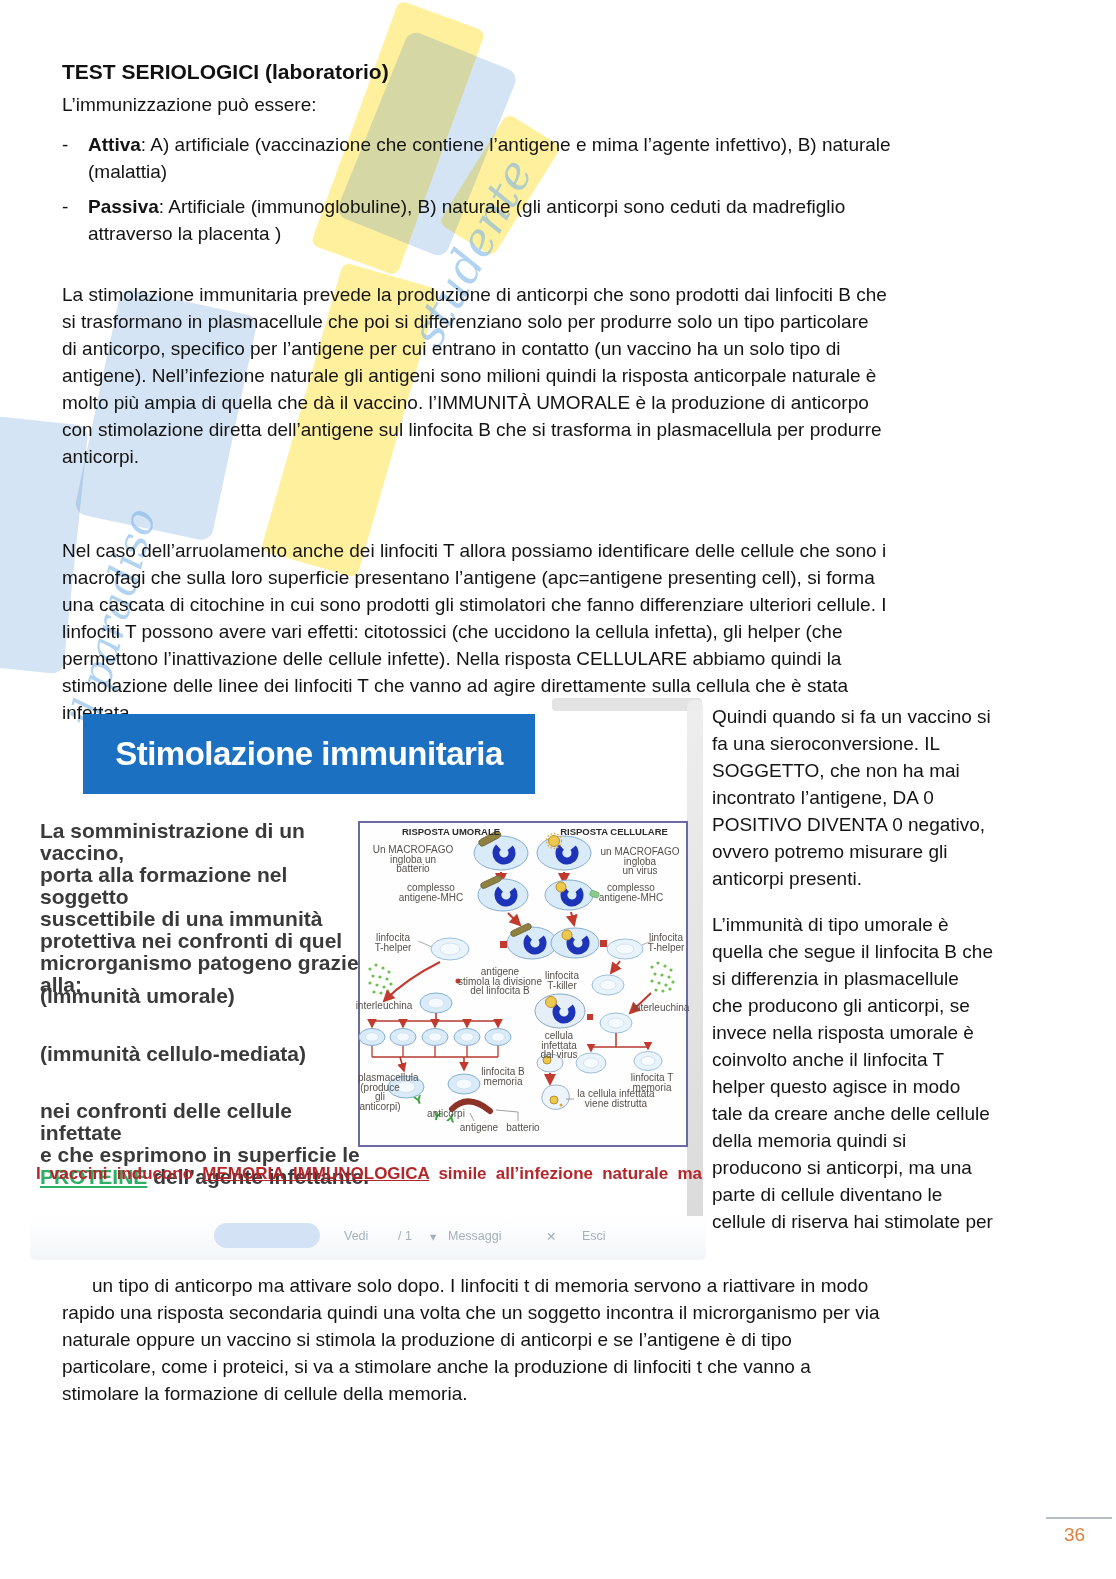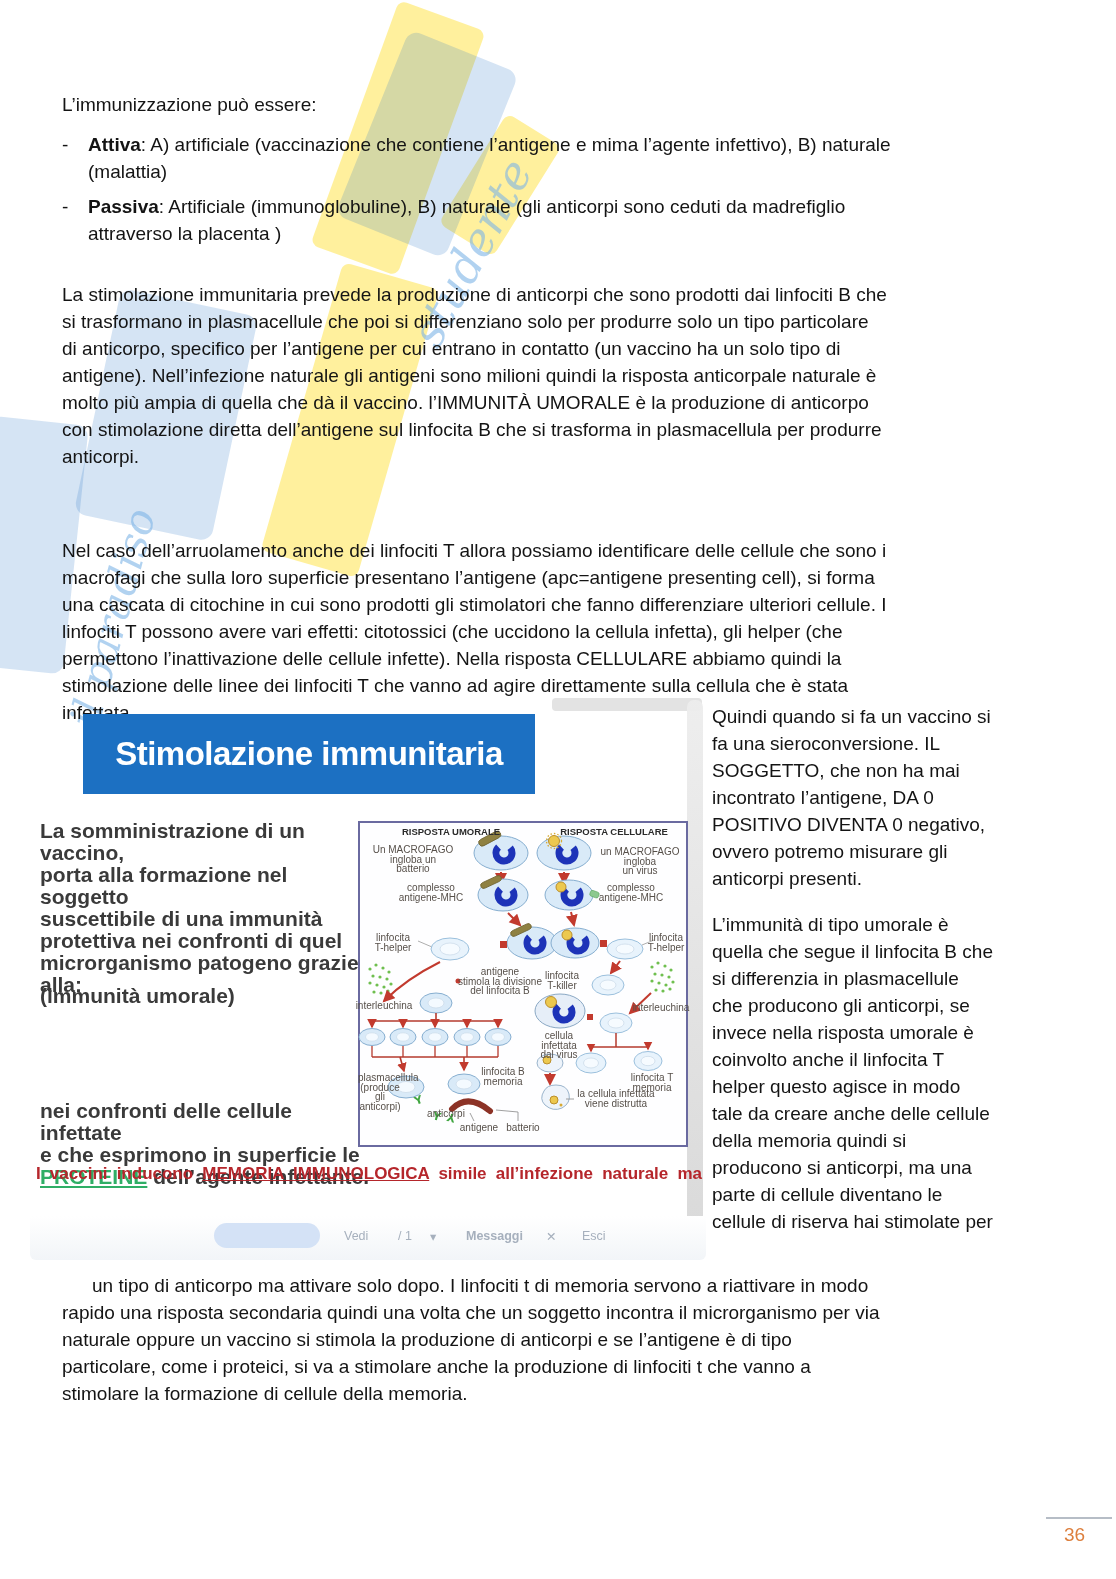--- a/index.html
+++ b/index.html
@@ -49,20 +49,21 @@
     <div class="wm-band" style="left:352px;top:8px;width:92px;height:260px;transform:rotate(20deg);"></div>
     <div class="wm-band" style="left:300px;top:270px;width:100px;height:300px;transform:rotate(16deg);"></div>
     <div class="wm-band" style="left:468px;top:120px;width:64px;height:130px;transform:rotate(32deg);"></div>
     <div class="wm-block" style="left:368px;top:44px;width:118px;height:200px;transform:rotate(22deg);"></div>
     <div class="wm-block" style="left:96px;top:300px;width:140px;height:230px;transform:rotate(12deg);"></div>
     <div class="wm-block" style="left:-24px;top:420px;width:100px;height:250px;transform:rotate(6deg);"></div>
     <div class="wm-script" style="left:400px;top:330px;transform:rotate(-62deg);">studente</div>
     <div class="wm-script" style="left:60px;top:720px;transform:rotate(-75deg);font-size:42px;">il paradiso</div>
   </div>
 
+  <div class="abs doc-title" style="left:62px;top:60px;">TEST SERIOLOGICI (laboratorio)</div>
   <div class="abs body-text" style="left:62px;top:91px;">L’immunizzazione può essere:</div>
 
   <div class="abs body-text bullet" style="left:62px;top:131px;width:1000px;">
     <span class="dash">-</span>
     <span class="btext preline"><b>Attiva</b><span>: A) artificiale (vaccinazione che contiene l’antigene e mima l’agente infettivo), B) naturale
 (malattia)</span></span>
   </div>
   <div class="abs body-text bullet" style="left:62px;top:193px;width:1000px;">
     <span class="dash">-</span>
     <span class="btext preline"><b>Passiva</b><span>: Artificiale (immunoglobuline), B) naturale (gli anticorpi sono ceduti da madrefiglio
@@ -93,20 +94,21 @@
 
   <div class="abs slide-left preline" style="left:40px;top:820px;width:334px;">La somministrazione di un vaccino,
 porta alla formazione nel soggetto
 suscettibile di una immunità
 protettiva nei confronti di quel
 microrganismo patogeno grazie
 alla:</div>
 
   <div class="abs slide-left" style="left:40px;top:985px;width:334px;">(immunità umorale)</div>
 
+  <div class="abs slide-left" style="left:40px;top:1043px;width:334px;">(immunità cellulo-mediata)</div>
 
   <div class="abs slide-left preline" style="left:40px;top:1078px;width:334px;">
     <span>nei confronti delle cellule infettate
 e che esprimono in superficie le
 </span><span class="green-word">PROTEINE</span><span> dell’agente infettante.</span>
   </div>
 
   <div class="diagram">
     <svg width="330" height="326" viewBox="0 0 330 326" style="position:absolute;left:0;top:0;">
       <defs>
@@ -311,21 +313,21 @@
     <div class="rs-line1">
       <span>I vaccini inducono</span> <span class="rs-u">MEMORIA IMMUNOLOGICA</span> <span>simile all’infezione naturale ma</span>
     </div>
   </div>
 
   <div class="abs" style="left:30px;top:1216px;width:676px;height:44px;background:linear-gradient(#ffffff,#f2f5f8);border-radius:0 0 6px 6px;"></div>
   <div class="tb-pill" style="left:214px;top:1223px;width:106px;height:25px;"></div>
   <div class="tb-item" style="left:344px;top:1229px;">Vedi</div>
   <div class="tb-item" style="left:398px;top:1229px;">/ 1</div>
   <div class="tb-item" style="left:430px;top:1229px;">▾</div>
-  <div class="tb-item" style="left:466px;top:1229px;font-weight:bold;">Messaggi</div>
+  <div class="tb-item" style="left:448px;top:1229px;">Messaggi</div>
   <div class="tb-item" style="left:546px;top:1229px;">✕</div>
   <div class="tb-item" style="left:582px;top:1229px;">Esci</div>
 
   <div class="abs body-text preline" style="left:712px;top:703px;width:356px;">Quindi quando si fa un vaccino si
 fa una sieroconversione. IL
 SOGGETTO, che non ha mai
 incontrato l’antigene, DA 0
 POSITIVO DIVENTA 0 negativo,
 ovvero potremo misurare gli
 anticorpi presenti.</div>

